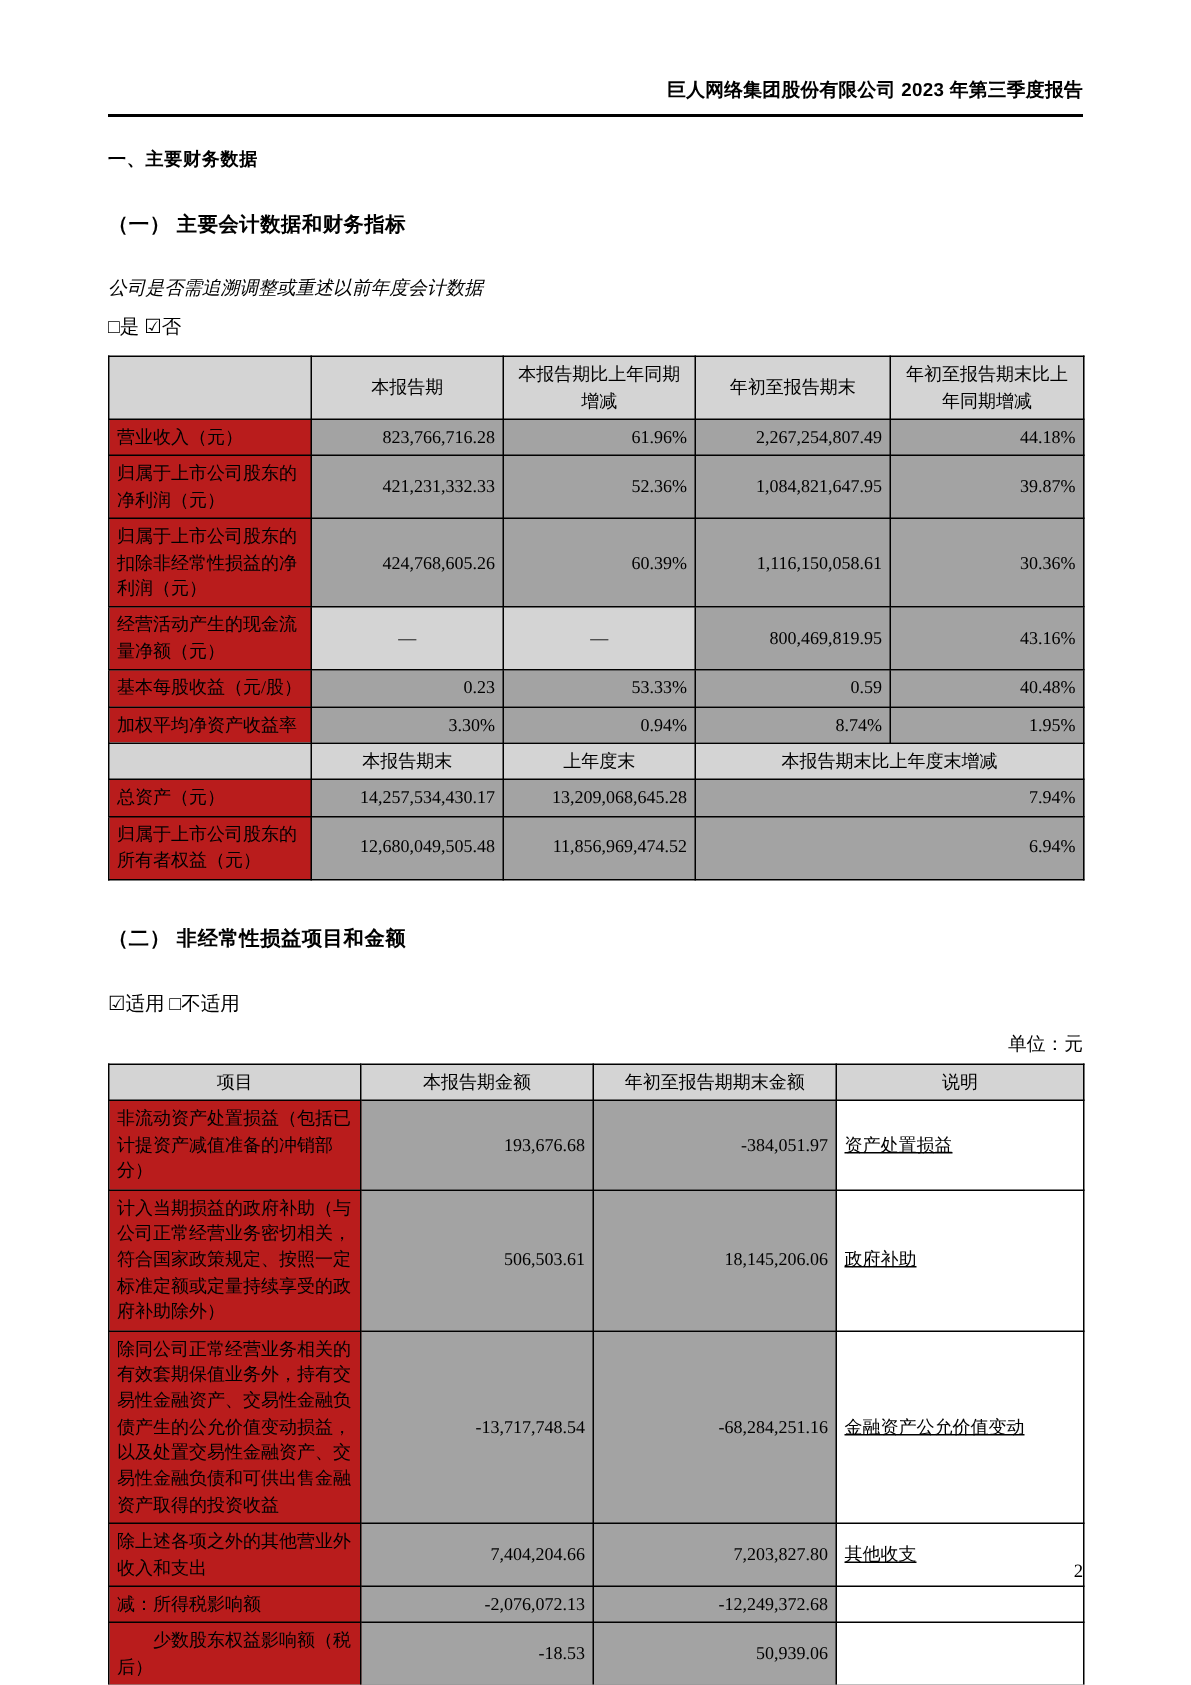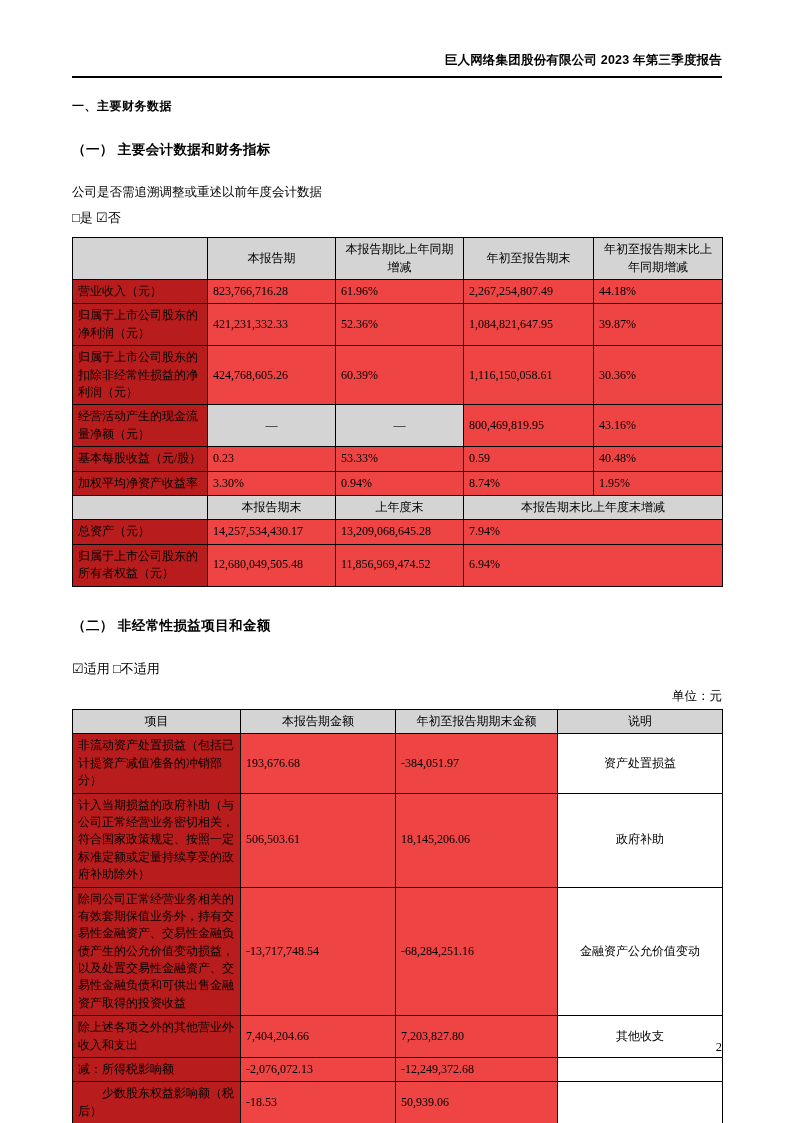--- a/index.html
+++ b/index.html
@@ -39,21 +39,21 @@
     font-family: "Liberation Sans", "DejaVu Sans", sans-serif;
     font-size: 12px; font-weight: bold;
     margin: 0 0 26px 0; letter-spacing: .5px;
   }
   h2.subsec {
     font-family: "Liberation Sans", "DejaVu Sans", sans-serif;
     font-size: 13.5px; font-weight: bold;
     margin: 0 0 24px 0; letter-spacing: .4px;
   }
   p.note {
-    font-size: 12.5px; margin: 0 0 6px 0; line-height: 1.5;
+    font-size: 12.5px; margin: 0 0 6px 0; line-height: 1.5; font-style: italic;
   }
   p.checkline {
     font-size: 13px; margin: 0 0 10px 0; line-height: 1.5;
   }
   p.unit {
     font-size: 12.5px; margin: 0 0 4px 0; text-align: right;
   }
 
   
   table.fin {
@@ -66,23 +66,23 @@
   table.fin td, table.fin th {
     border: 1px solid #000;
     padding: 3px 5px;
     vertical-align: middle;
     font-weight: normal;
     line-height: 1.45;
     word-break: break-all;
   }
   .hdr      { background: #d4d4d4; text-align: center; }
   .lbl      { background: #b91c1c; text-align: left; }
-  .num      { background: #ef4444; }
+  .num      { background: #a3a3a3; text-align: right; }
   .dash     { background: #d4d4d4; text-align: center; }
-  .txt      { background: #ffffff; text-align: center; }
+  .txt      { background: #ffffff; text-align: left; text-decoration: underline; }
   .spacer-b { height: 30px; }
 
   
   .page-num {
     position: absolute;
     right: 72px; top: 1040px;
     font-size: 12.5px;
   }
 </style>
 </head>

